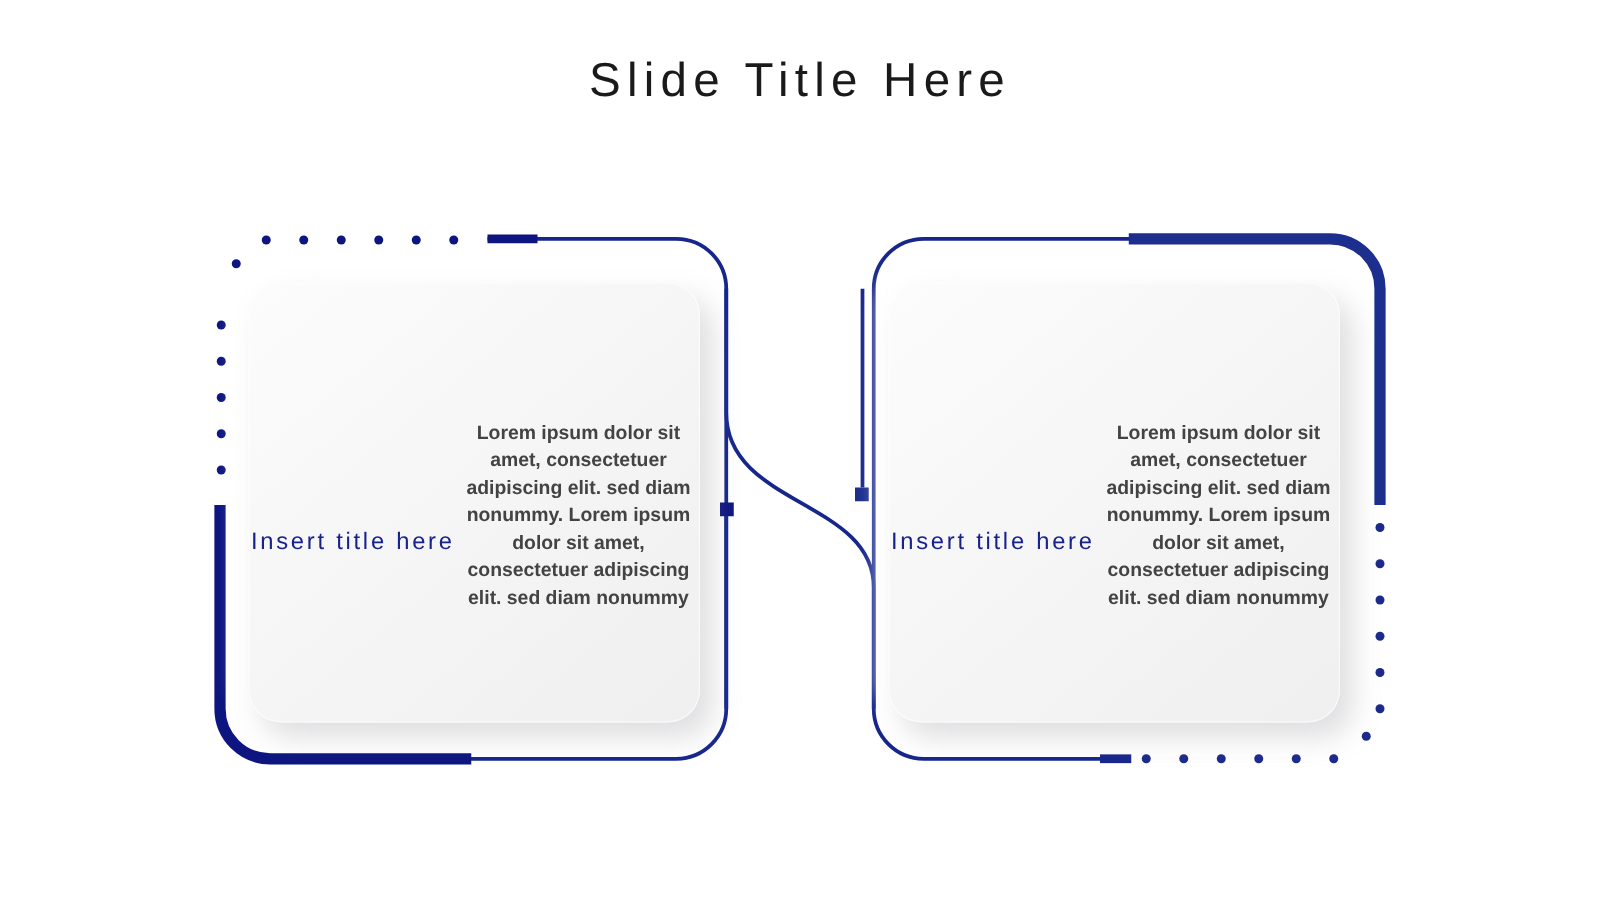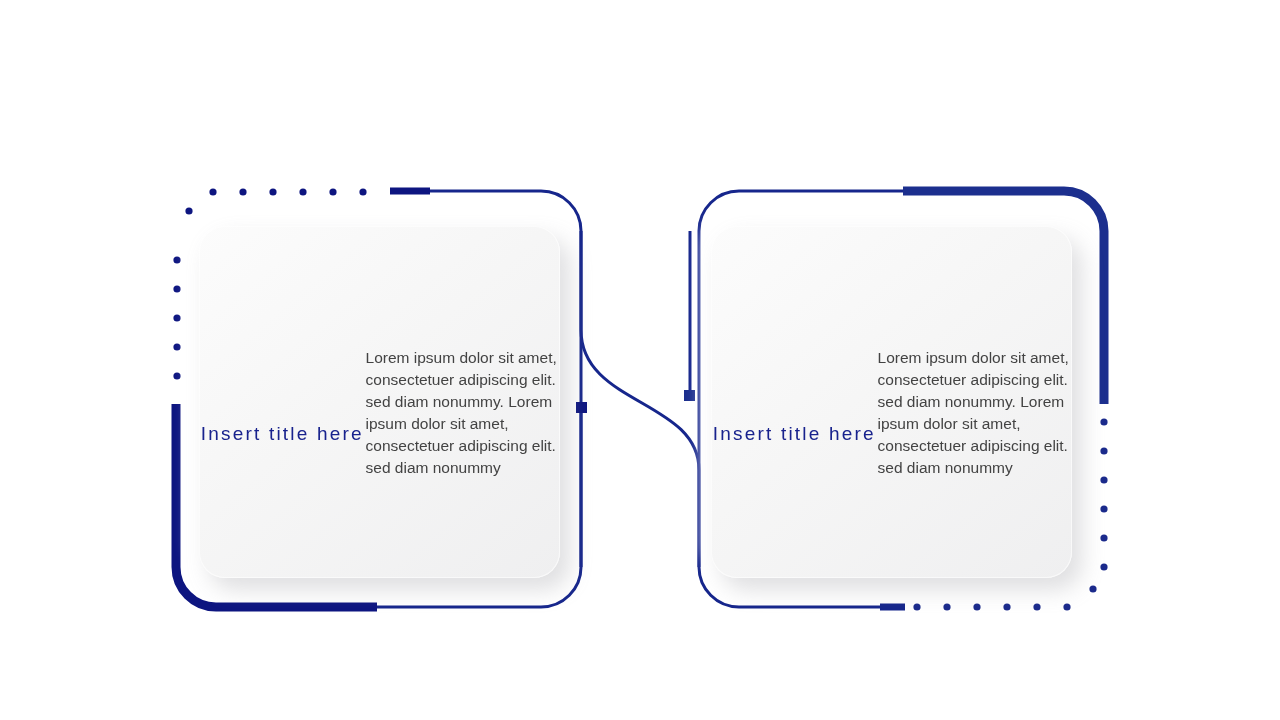--- a/index.html
+++ b/index.html
@@ -70,31 +70,33 @@
     font-size: 19px;
     font-weight: 400;
     color: #18228d;
     letter-spacing: 2.2px;
     line-height: 1.45;
   }
 
   .card-body {
     margin-top: 22px;
     width: 292px;
+    text-align: center;
     font-size: 15.5px;
-    font-weight: 400;
+    font-weight: 700;
     color: #434343;
     line-height: 1.42;
   }
 </style>
 </head>
 <body>
 
 <div class="slide">
 
+  <div class="slide-title">Slide Title Here</div>
 
   <svg class="deco-layer" viewBox="0 0 1280 720" width="1280" height="720">
 
     <g>
 
       <path d="M 390 191
                L 541 191
                A 40 40 0 0 1 581 231
                L 581 567
                A 40 40 0 0 1 541 607

